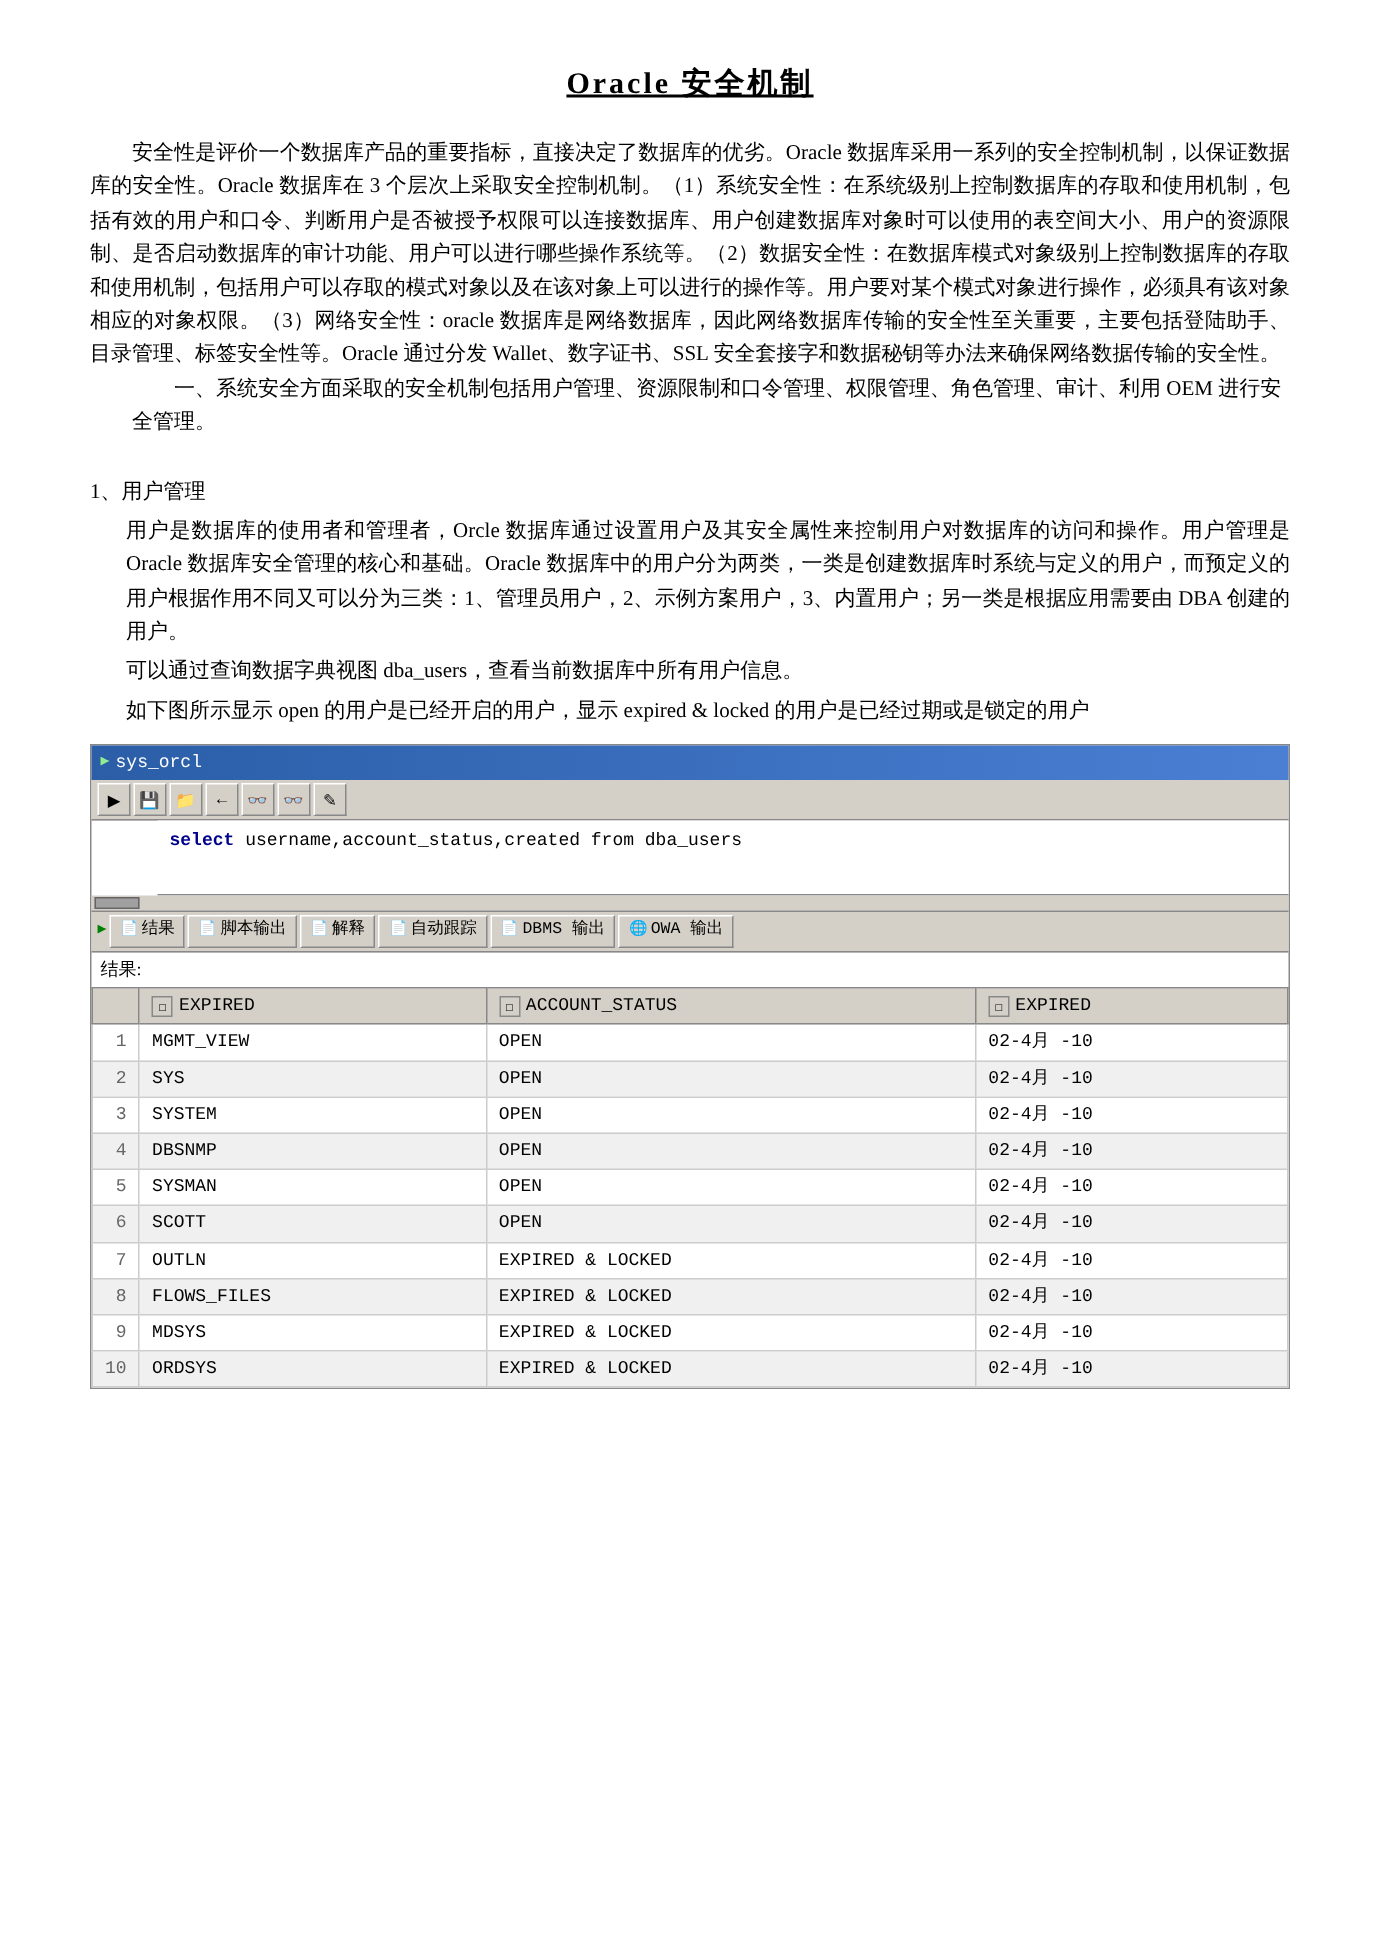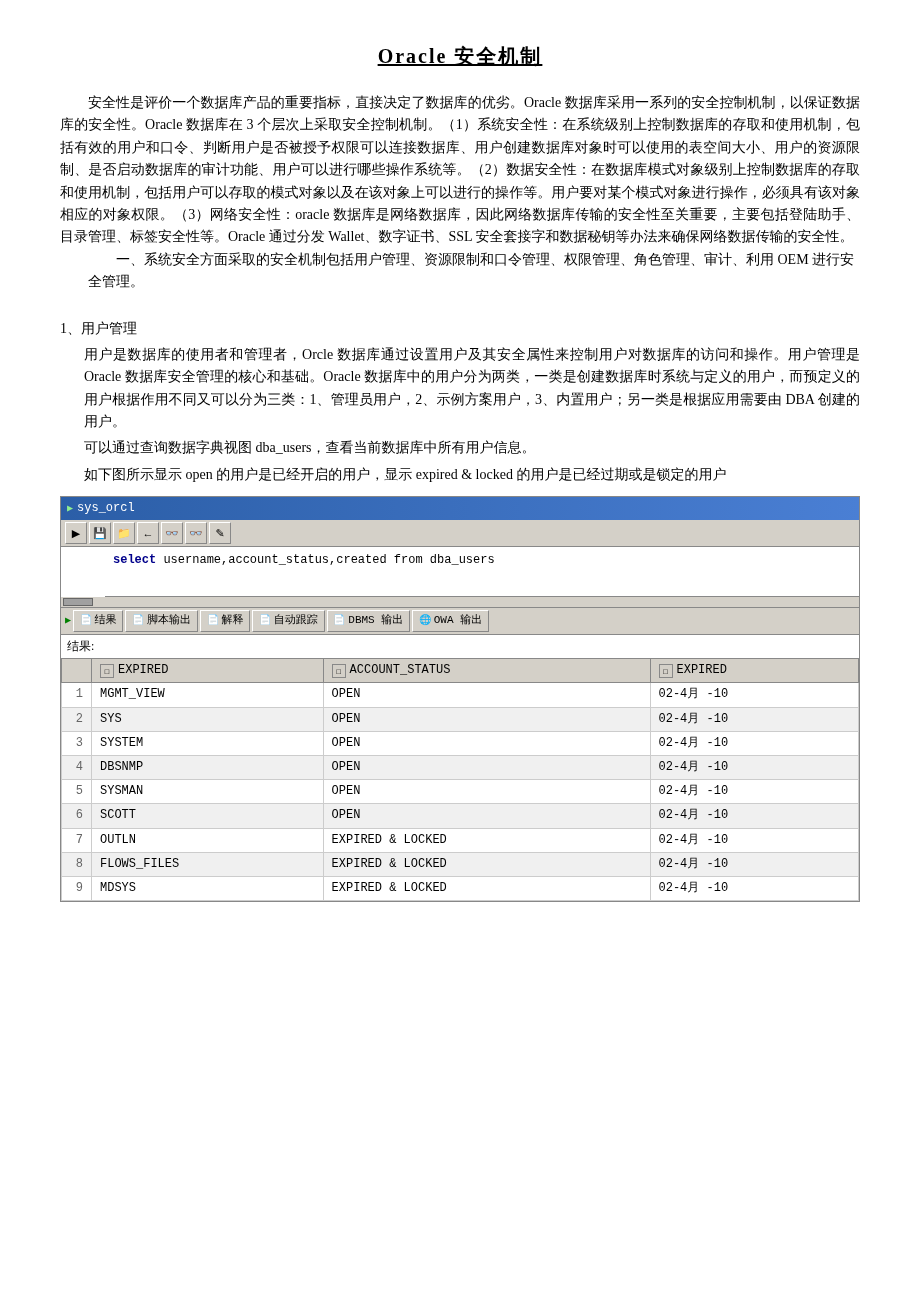--- a/index.html
+++ b/index.html
@@ -341,15 +341,21 @@
     <td>FLOWS_FILES</td>
     <td>EXPIRED &amp; LOCKED</td>
     <td>02-4月 -10</td>
   </tr>
         <tr>
     <td class="row-num">9</td>
     <td>MDSYS</td>
     <td>EXPIRED &amp; LOCKED</td>
     <td>02-4月 -10</td>
   </tr>
+        <tr>
+    <td class="row-num">10</td>
+    <td>ORDSYS</td>
+    <td>EXPIRED &amp; LOCKED</td>
+    <td>02-4月 -10</td>
+  </tr>
       </tbody>
   </table>
 </div>
 
 </body></html>

